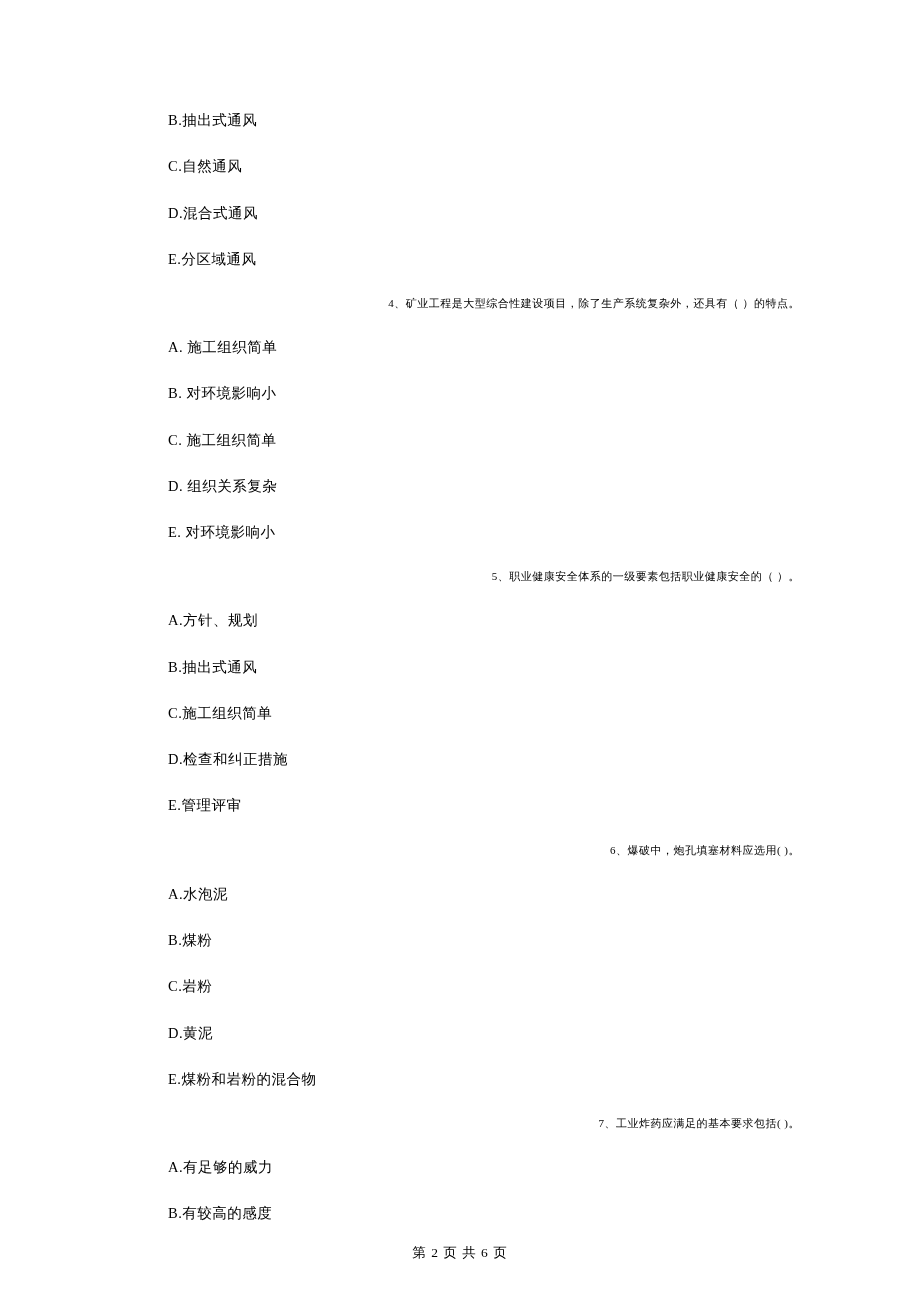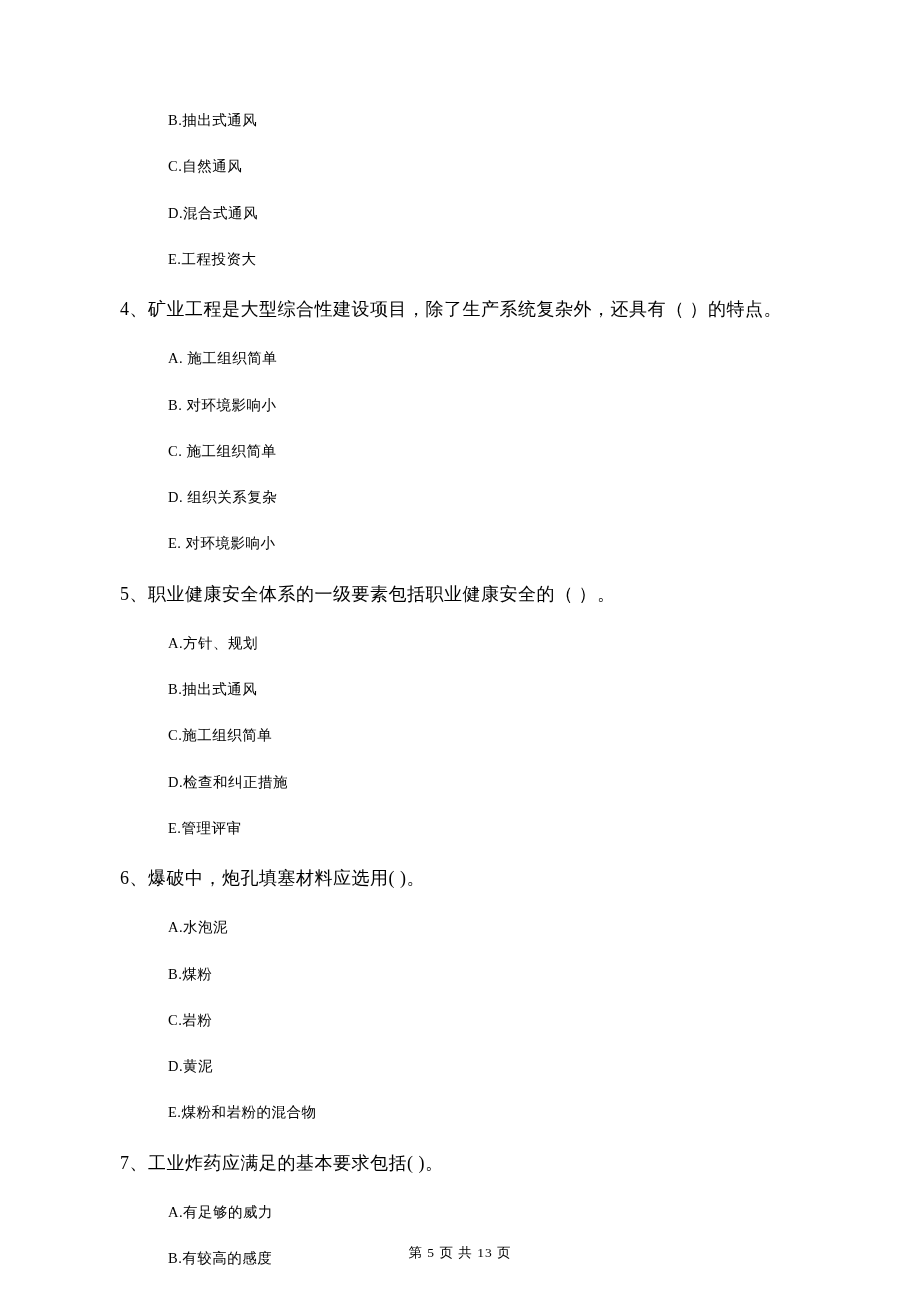--- a/index.html
+++ b/index.html
@@ -17,42 +17,43 @@
       color: #000;
     }
     .option-line {
       font-size: 14.5px;
       line-height: 1.5;
       margin-bottom: 24.5px;
       padding-left: 48px;
       letter-spacing: 0.5px;
     }
     .question-line {
-      font-size: 18px;
+      font-size: 11px;
       line-height: 1.6;
       margin-bottom: 24.5px;
       letter-spacing: 0.5px;
+      text-align: right;
     }
     .footer {
       position: absolute;
       bottom: 40px;
       left: 0;
       right: 0;
       text-align: center;
       font-size: 13.5px;
       letter-spacing: 1px;
     }
   </style>
 </head>
 <body>
 
 <div class="option-line">B.抽出式通风</div>
 <div class="option-line">C.自然通风</div>
 <div class="option-line">D.混合式通风</div>
-<div class="option-line">E.工程投资大</div>
+<div class="option-line">E.分区域通风</div>
 
 <div class="question-line">4、矿业工程是大型综合性建设项目，除了生产系统复杂外，还具有（    ）的特点。</div>
 <div class="option-line">A.  施工组织简单</div>
 <div class="option-line">B.  对环境影响小</div>
 <div class="option-line">C.  施工组织简单</div>
 <div class="option-line">D.  组织关系复杂</div>
 <div class="option-line">E.  对环境影响小</div>
 
 <div class="question-line">5、职业健康安全体系的一级要素包括职业健康安全的（      ）。</div>
 <div class="option-line">A.方针、规划</div>
@@ -65,13 +66,13 @@
 <div class="option-line">A.水泡泥</div>
 <div class="option-line">B.煤粉</div>
 <div class="option-line">C.岩粉</div>
 <div class="option-line">D.黄泥</div>
 <div class="option-line">E.煤粉和岩粉的混合物</div>
 
 <div class="question-line">7、工业炸药应满足的基本要求包括(      )。</div>
 <div class="option-line">A.有足够的威力</div>
 <div class="option-line">B.有较高的感度</div>
 
-<div class="footer">第 5 页 共 13 页</div>
+<div class="footer">第 2 页 共 6 页</div>
 
 </body></html>

